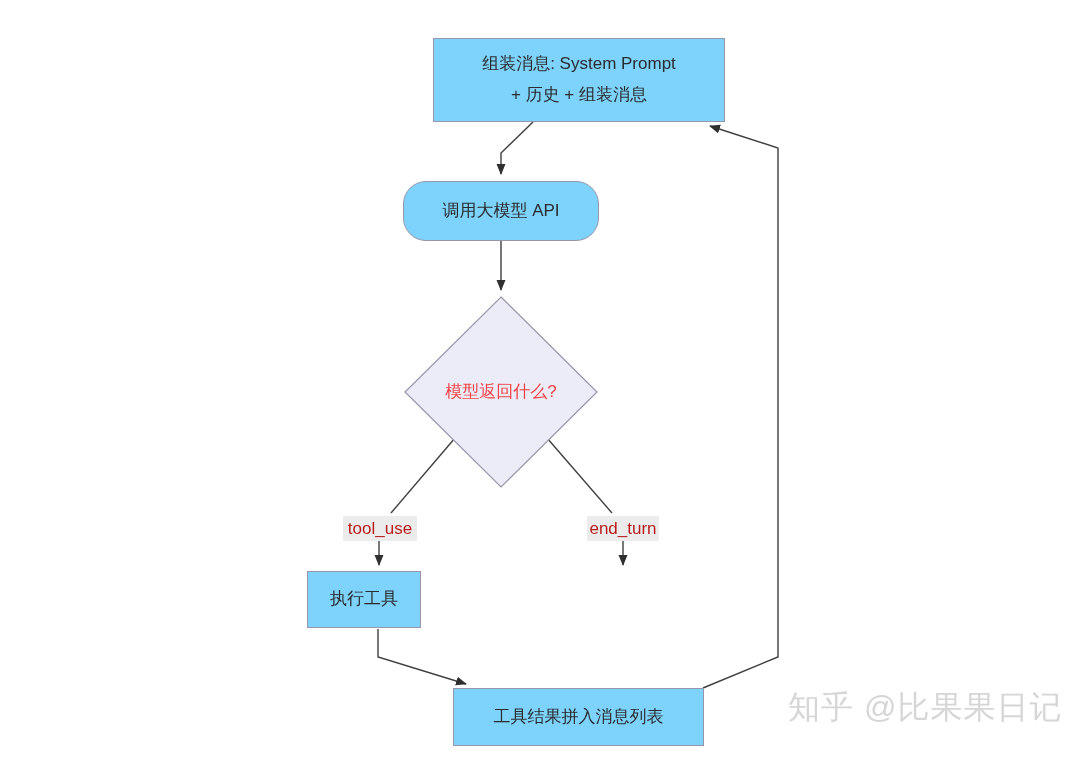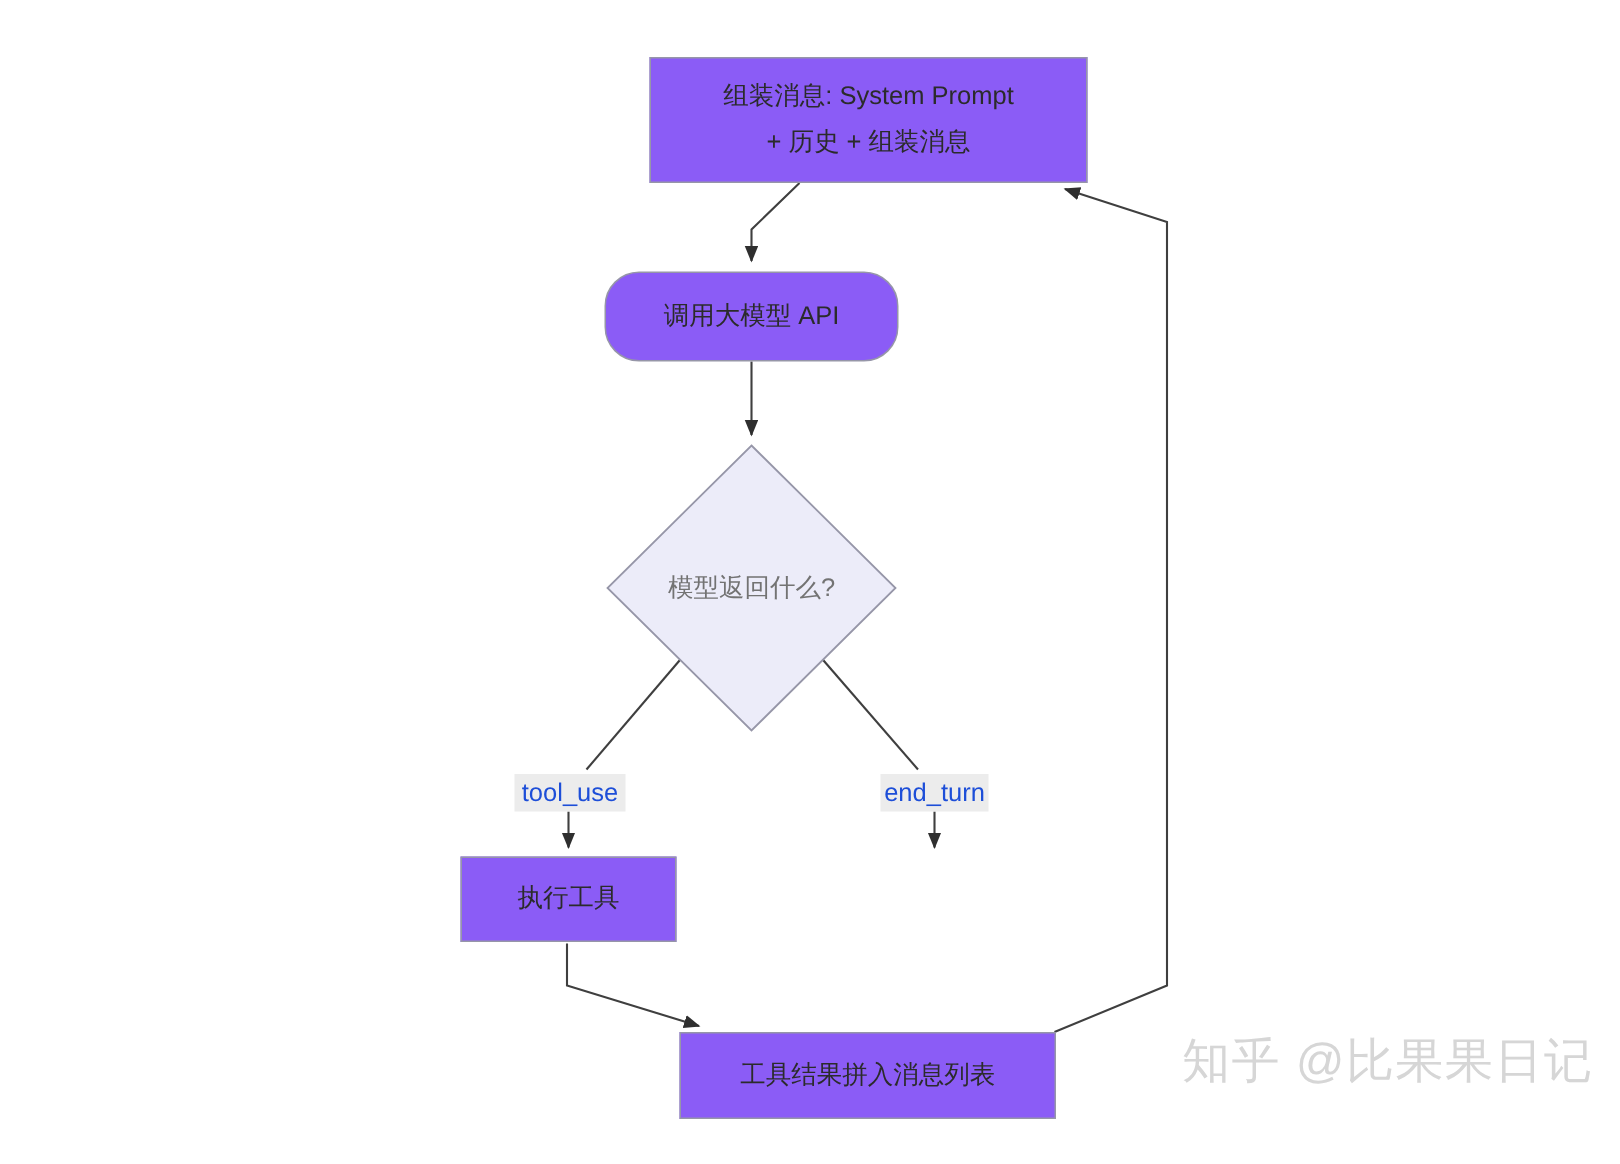--- a/index.html
+++ b/index.html
@@ -13,42 +13,42 @@
   }
   .canvas { position: absolute; inset: 0; }
   svg.connectors { position: absolute; left: 0; top: 0; }
   svg.connectors path.edge {
     fill: none;
     stroke: #3f3f3f;
     stroke-width: 1.4;
   }
   .node {
     position: absolute;
-    background: #8b5cf6;
+    background: #7dd3fc;
     border: 1px solid #9696a8;
     display: flex;
     flex-direction: column;
     align-items: center;
     justify-content: center;
     font-size: 17px;
     line-height: 1.8;
     text-align: center;
     color: #2b2b2b;
     box-sizing: border-box;
   }
   .decision-label {
     position: absolute;
     text-align: center;
     font-size: 17px;
-    color: #737373;
+    color: #ef4444;
   }
   .edge-label {
     position: absolute;
     background: #ececec;
-    color: #1d4ed8;
+    color: #b91c1c;
     font-size: 17px;
     display: flex;
     align-items: center;
     justify-content: center;
     box-sizing: border-box;
   }
   .watermark-light {
     position: absolute;
     left: 788px; top: 686px;
     font-size: 32px;
@@ -105,21 +105,21 @@
   <div class="node" style="left:403px; top:181px; width:196px; height:60px;border-radius:23px;">
     <span>调用大模型 API</span>
   </div>
 
   <div class="decision-label" style="left:405px; top:380px; width:192px;">模型返回什么?</div>
 
   <div class="edge-label" style="left:343px; top:516px; width:74px; height:25px;">tool_use</div>
 
   <div class="edge-label" style="left:587px; top:516px; width:72px; height:25px;">end_turn</div>
 
-  <div class="node" style="left:307px; top:571px; width:144px; height:57px;">
+  <div class="node" style="left:307px; top:571px; width:114px; height:57px;">
     <span>执行工具</span>
   </div>
 
 
   <div class="node" style="left:453px; top:688px; width:251px; height:58px;">
     <span>工具结果拼入消息列表</span>
   </div>
 
   <div class="watermark-light">知乎 @比果果日记</div>
 

